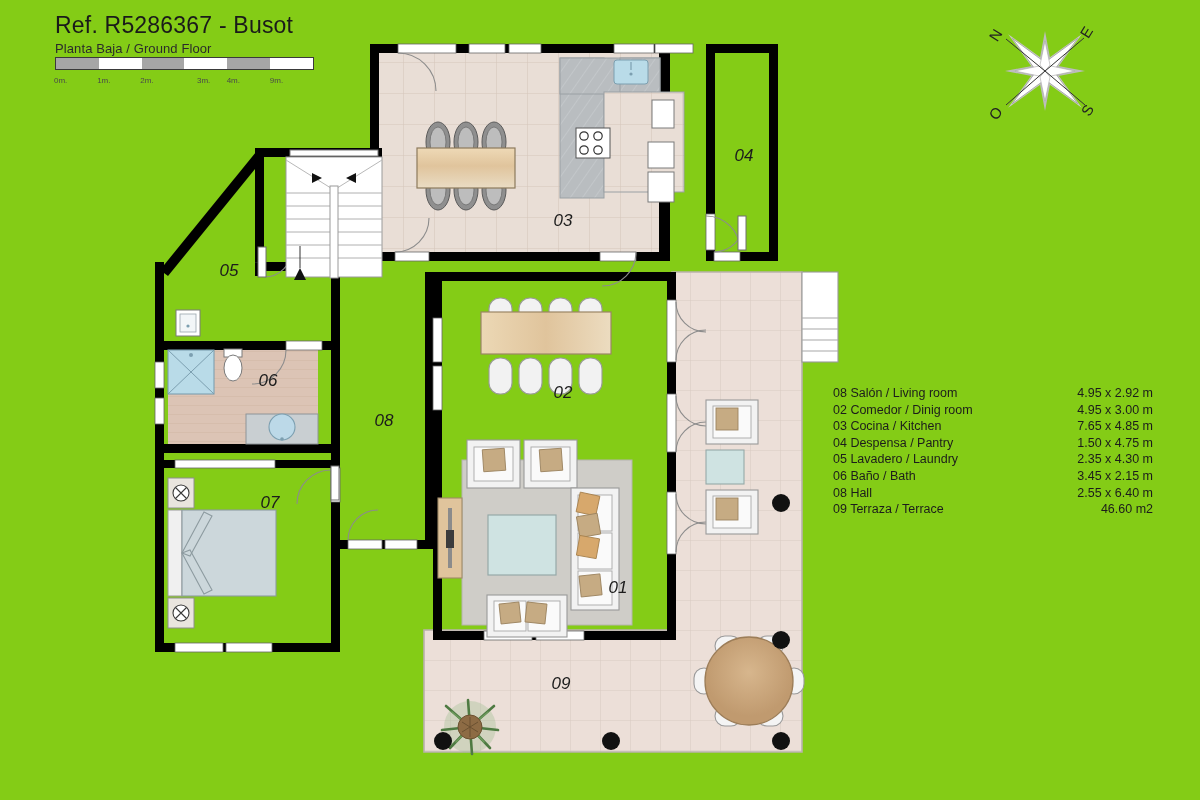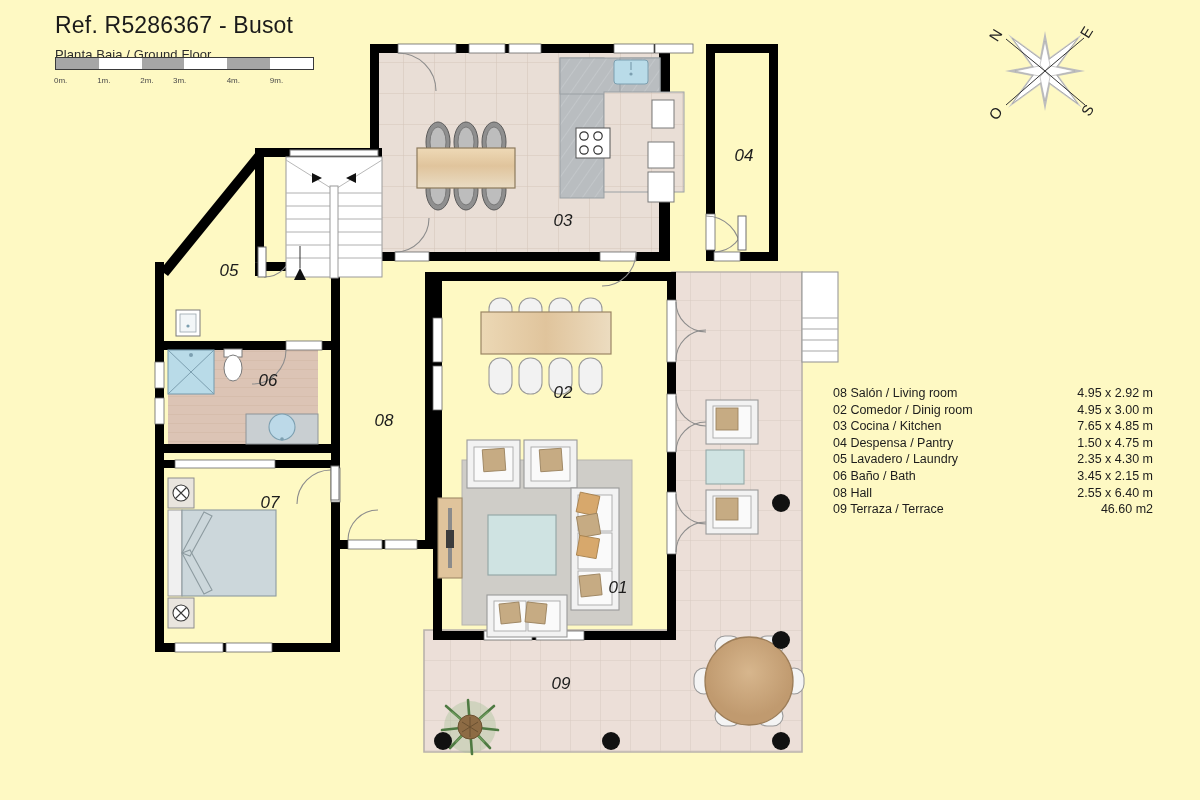--- a/index.html
+++ b/index.html
@@ -7,31 +7,31 @@
   html, body {
     margin: 0; padding: 0;
     width: 1200px; height: 800px;
     background: #ffffff;
     font-family: "Liberation Sans", sans-serif;
     overflow: hidden;
   }
   #page {
     position: relative;
     width: 1200px; height: 800px;
-    background: #fef9c3;
+    background: #84cc16;
   }
 
   
   #header { position: absolute; left: 55px; top: 12px; }
   #plan-title {
     font-size: 23px; font-weight: 400; color: #1a1a1a;
     letter-spacing: .2px; white-space: nowrap;
   }
   #plan-subtitle {
-    font-size: 13px; color: #2b2b2b; margin-top: 8px;
+    font-size: 13px; color: #2b2b2b; margin-top: 2px;
     letter-spacing: .1px; white-space: nowrap;
   }
 
   
   #scalebar { position: absolute; left: 55px; top: 57px; width: 259px; }
   #scalebar-track {
     display: flex; width: 259px; height: 13px;
     border: 1px solid #3a3a3a; background: #ffffff;
   }
   .sb-seg { flex: 1 1 0; height: 100%; }
@@ -83,21 +83,21 @@
         <div class="sb-seg light"></div>
         <div class="sb-seg dark"></div>
         <div class="sb-seg light"></div>
         <div class="sb-seg dark"></div>
         <div class="sb-seg light"></div>
       </div>
     <div id="scalebar-labels">
         <div class="sb-lab" style="left: 0px;">0m.</div>
         <div class="sb-lab" style="left: 43.1667px;">1m.</div>
         <div class="sb-lab" style="left: 86.3333px;">2m.</div>
-        <div class="sb-lab" style="left: 119px; text-align: right;">3m.</div>
+        <div class="sb-lab" style="left: 143px; text-align: right;">3m.</div>
         <div class="sb-lab" style="left: 172.667px;">4m.</div>
         <div class="sb-lab" style="left: 215.833px;">9m.</div>
       </div>
   </div>
 
   <div id="compass">
     <svg width="135" height="130" viewBox="0 0 135 130">
       <g transform="translate(67,63) rotate(45)">
 
         <g fill="#c9c9c9">

